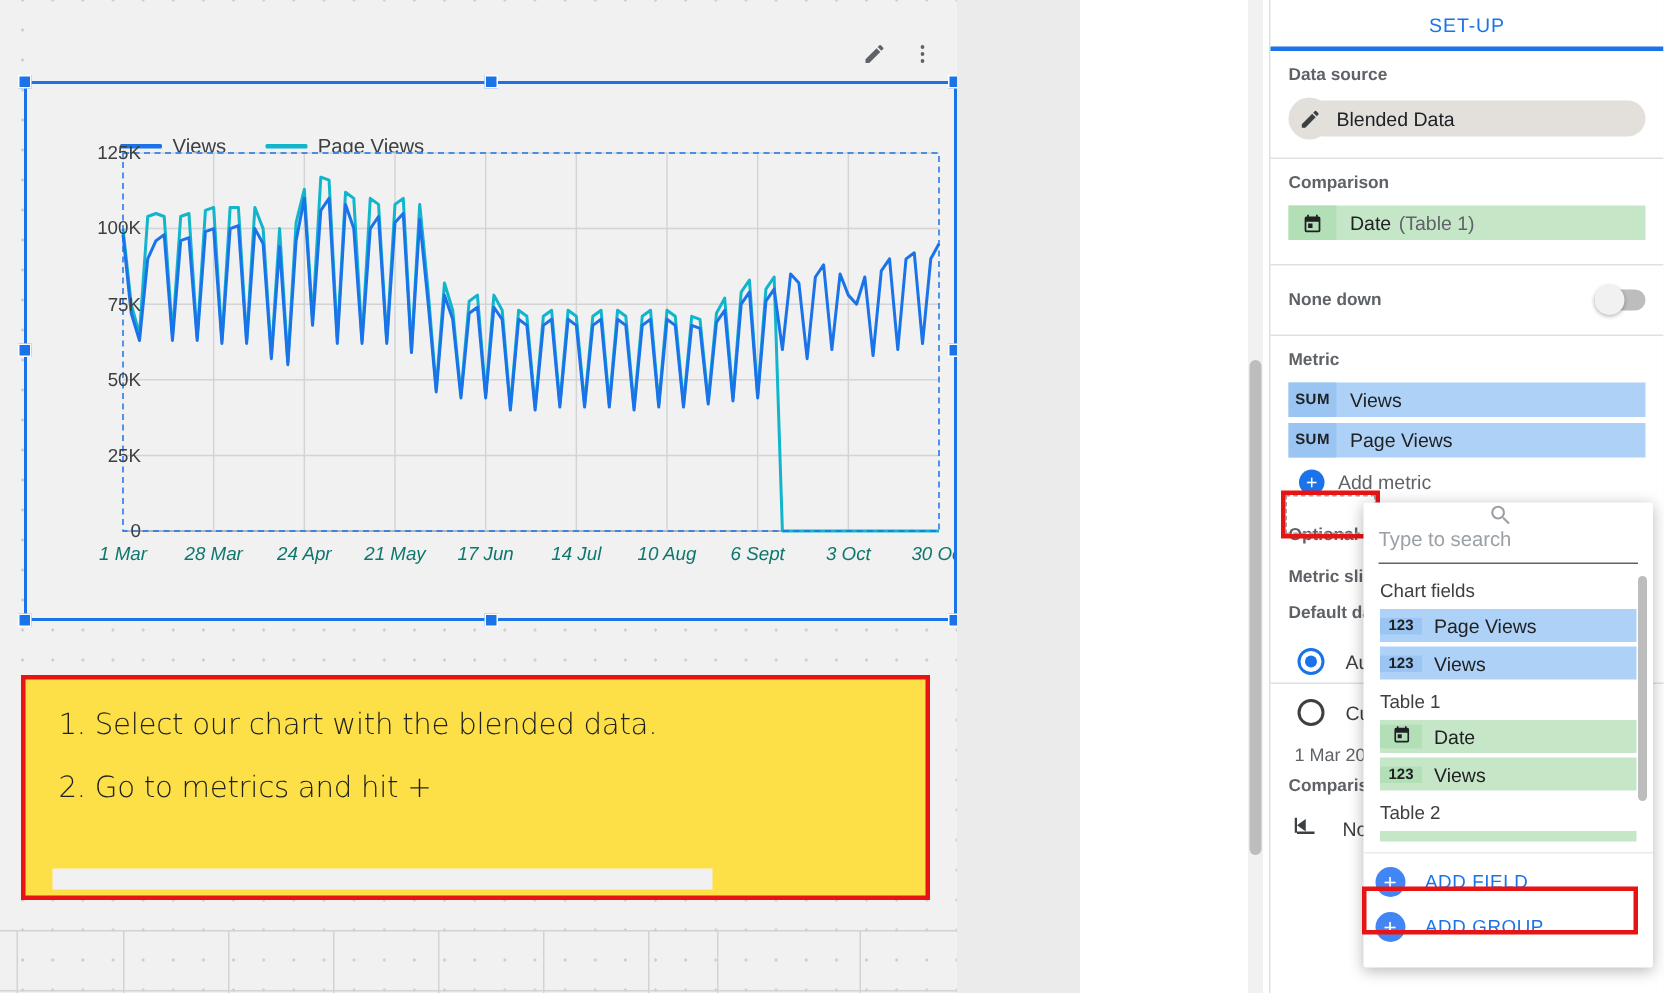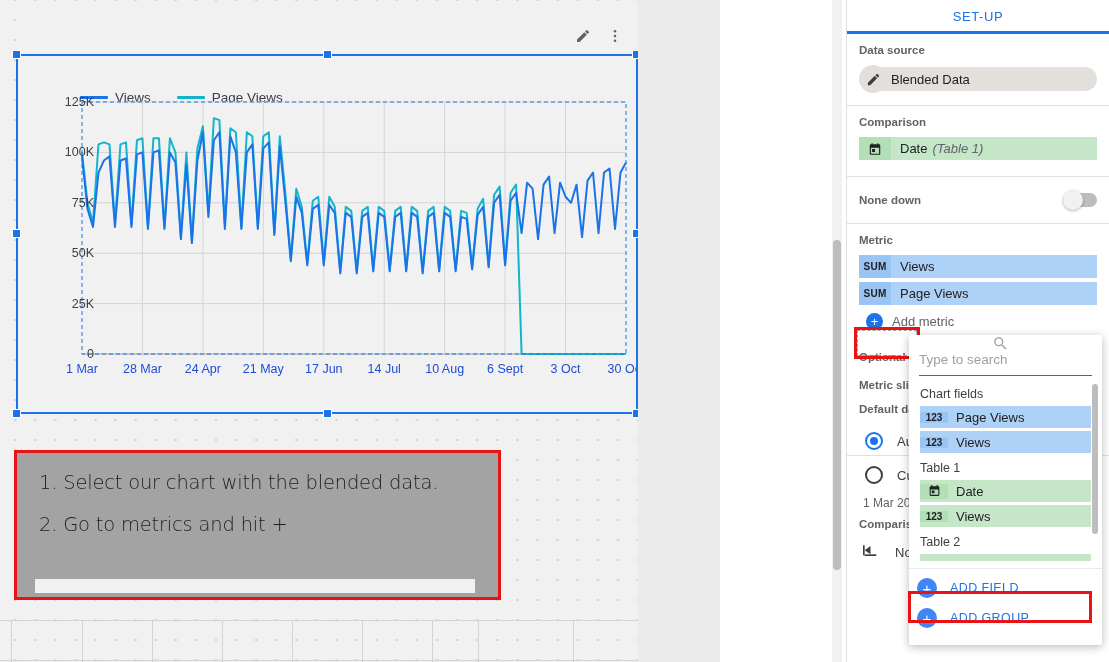--- a/index.html
+++ b/index.html
@@ -52,29 +52,29 @@
   .lg-item { display:flex; align-items:center; gap:7px; }
   .lg-line { width: 28px; height: 3px; border-radius:1px; }
   .lg-label { font-size: 13.5px; color: #3c4043; }
   .ylabels { position: absolute; left: 0; top: 0; width: 62px; }
   .ylabel {
     position: absolute; right: 0; font-size: 12.5px; color: #3c4043;
     text-align: right; transform: translateY(-50%);
   }
   .xlabels { position: absolute; left: 0; top: 0; width: 100%; }
   .xlabel {
-    position: absolute; font-size: 12.5px; color: #1d4ed8;
-    transform: translateX(-50%); white-space: nowrap;
+    position: absolute; font-size: 12.5px; color: #0f766e;
+    transform: translateX(-50%); white-space: nowrap; font-style: italic;
   }
   #svgchart { position: absolute; left: 0; top: 0; }
 
   
   #textbox {
-    position: absolute; left: 14px; top: 450px; width: 487px; height: 150px;
-    background: #a3a3a3; border: 3px solid #e81313;
+    position: absolute; left: 14px; top: 450px; width: 606px; height: 150px;
+    background: #fde047; border: 3px solid #e81313;
   }
   #textbox .lines { padding: 20px 22px 0 22px; }
   #textbox .line {
     font-size: 19.5px; color: #1f1f1f; line-height: 1.0;
     margin-bottom: 22px; font-family: "DejaVu Sans", sans-serif;
     font-weight: 300; letter-spacing: -0.2px;
   }
   #tb-inner-band {
     position: absolute; left: 18px; bottom: 4px; width: 440px; height: 14px;
     background: #f1f1f1;
@@ -354,21 +354,21 @@
 
     <div class="section">
       <div class="sec-title">Comparison</div>
       <div class="field-chip chip-green">
         <span class="badge">
           <svg width="14" height="14" viewBox="0 0 24 24">
               <path fill="#202124" d="M19 4h-1V2h-2v2H8V2H6v2H5a2 2 0 00-2 2v14a2 2 0 002 2h14a2 2 0 002-2V6a2 2 0 00-2-2zm0 16H5V10h14v10zM7 12h5v5H7z"></path>
             </svg>
         </span>
         <span class="fname">Date</span>
-        <span style="font-style:italic;color:#5f6368;padding-left:5px;">(Table 1)</span>
+        <span style="color:#5f6368;padding-left:5px;">(Table 1)</span>
       </div>
     </div>
 
     <div class="section toggle-row" style="padding-top:16px;padding-bottom:16px;">
       <div class="sec-title" style="margin:0;">None down</div>
       <div class="toggle">
           <span class="knob"></span>
         </div>
     </div>
 

